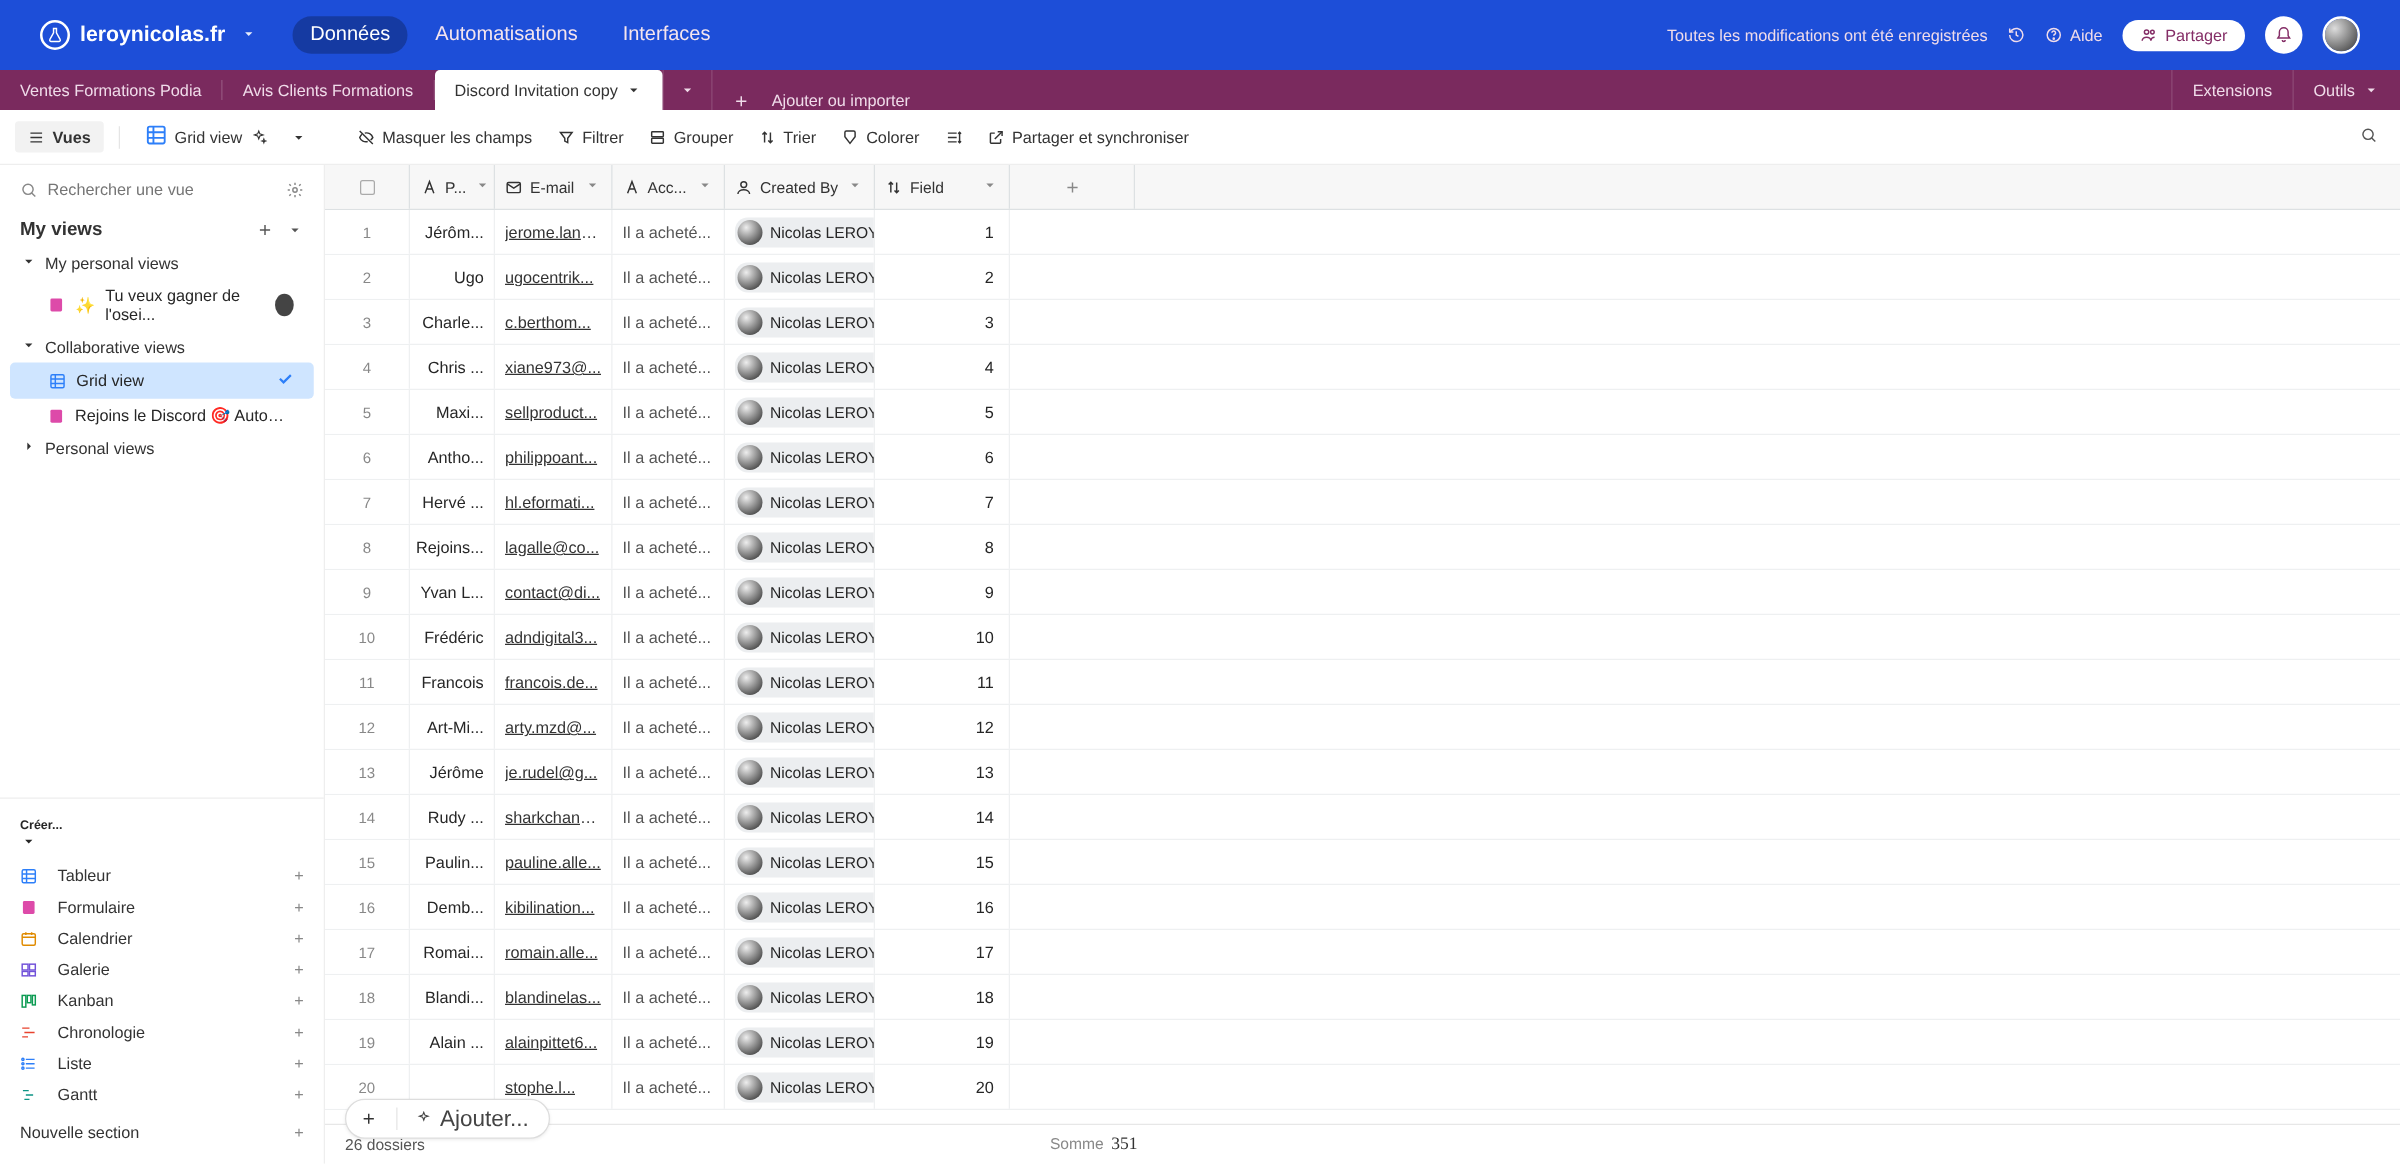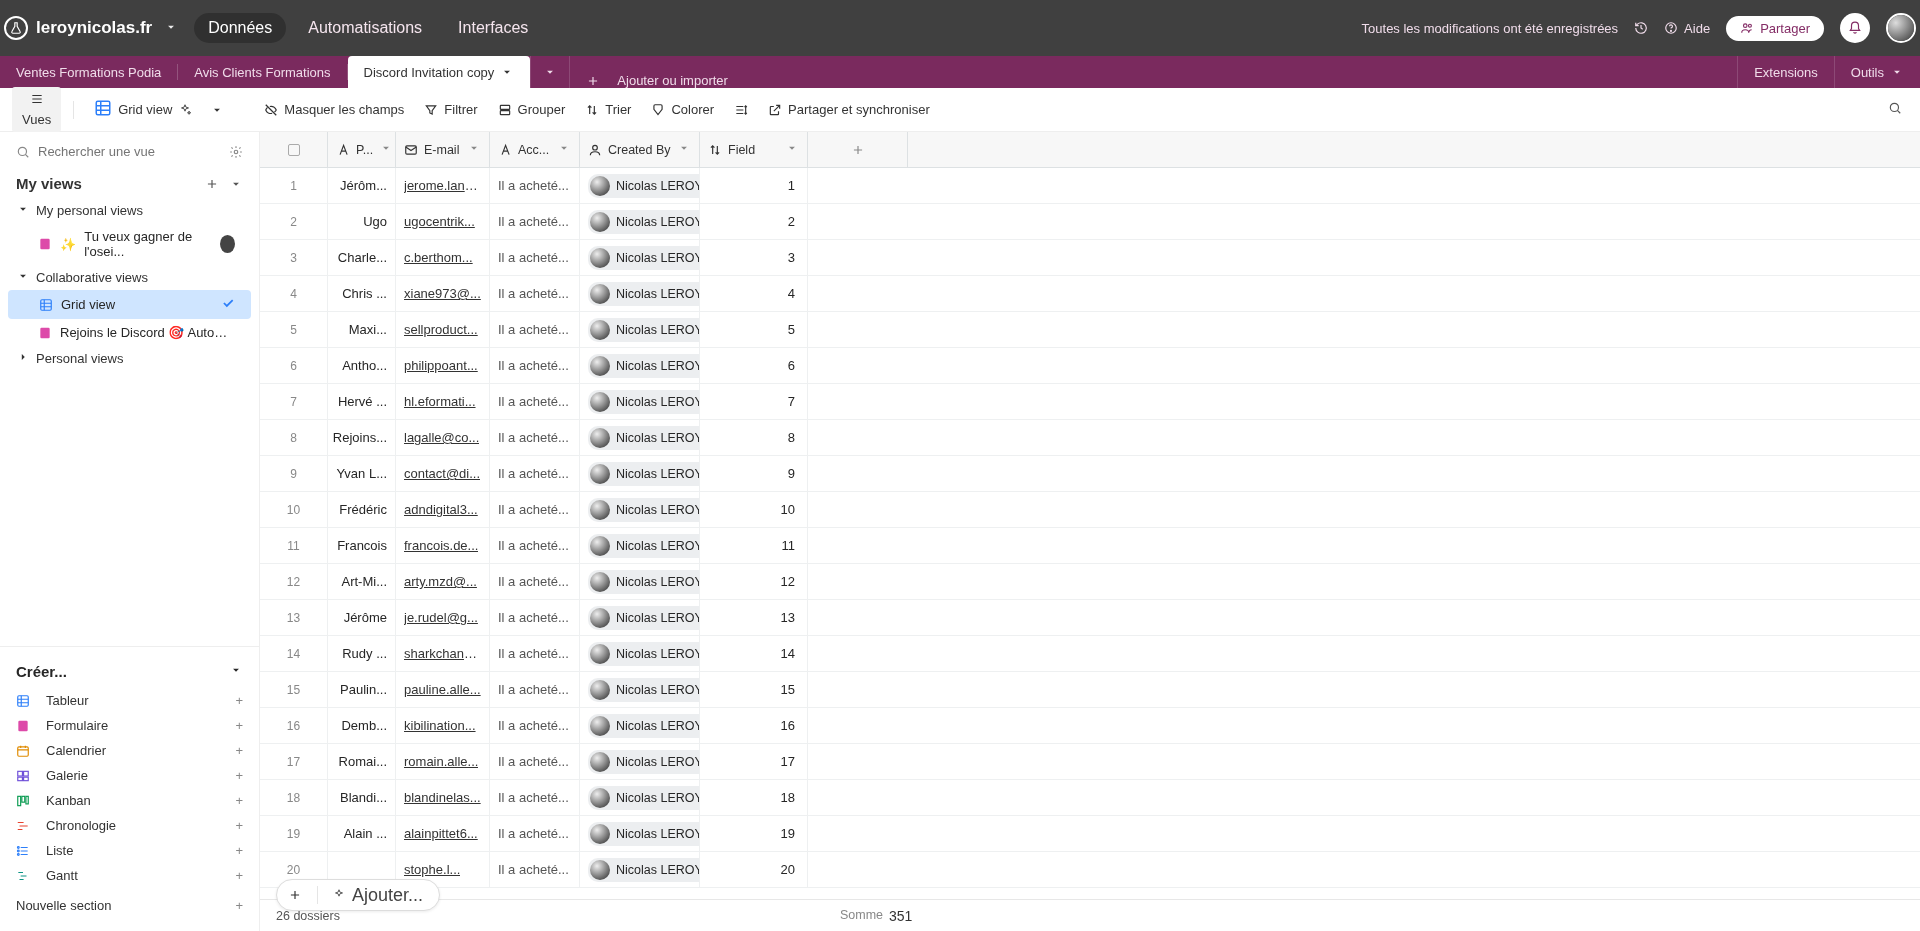--- a/index.html
+++ b/index.html
@@ -1,19 +1,19 @@
 <!DOCTYPE html>
 <html><head>
 <meta charset="utf-8">
 <style>
 * { margin: 0; padding: 0; box-sizing: border-box; font-family: -apple-system, BlinkMacSystemFont, "Segoe UI", Helvetica, Arial, sans-serif; }
 body { width: 1920px; height: 931px; overflow: hidden; background: #fff; font-size: 13px; color: #262626; }
 
 
-.top-header { height: 56px; background: #404040; display: flex; align-items: center; padding: 0 4px; color: #fff; }
+.top-header { height: 56px; background: #1d4ed8; display: flex; align-items: center; padding: 0 32px; color: #fff; gap: 12px; }
 .logo-block { display: flex; align-items: center; gap: 8px; margin-right: 16px; }
 .logo-icon { width: 24px; height: 24px; border: 2.5px solid #fff; border-radius: 50%; display:flex; align-items:center; justify-content:center; font-size:12px;}
 .base-name { font-size: 17px; font-weight: 600; }
 .chev { margin-left: 4px; opacity: 0.9; }
 .nav-pills { display: flex; gap: 8px; }
 .nav-pill { padding: 6px 14px; border-radius: 999px; font-size: 16px; cursor: pointer; color:#f5e5ee;}
 .nav-pill.active { background: rgba(0,0,0,0.25); color: #fff; }
 .spacer { flex: 1; }
 .header-right { display: flex; align-items: center; gap: 16px; font-size: 13px; color: #f0dcea; }
 .header-item { display: flex; align-items: flex-start; gap: 6px; cursor: pointer; }
@@ -28,21 +28,21 @@
 .table-tab.sep { border-right: 0; }
 .table-tab.active { background: #fff; color: #333; border-radius: 4px 4px 0 0; gap: 6px; font-weight: 500;}
 .tab-carets { padding: 0 12px; display:flex; align-items:center; color:#f0dcea; border-left:1px solid rgba(255,255,255,0.15); border-right:1px solid rgba(255,255,255,0.15);}
 .add-import { display: flex; align-items: flex-end; gap: 17px; padding: 0 16px; }
 .right-tools { margin-left: auto; display: flex; }
 .right-tab { padding: 0 16px; display: flex; align-items: center; border-left: 1px solid rgba(255,255,255,0.15); gap:6px;}
 
 
 .view-toolbar { height: 44px; border-bottom: 1px solid #eee; display: flex; align-items: center; padding: 0 12px; gap: 4px; font-size: 13px; background:#fff;}
 .vt-item { display: flex; align-items: center; gap: 6px; padding: 4px 8px; border-radius: 3px; cursor: pointer; color: #333; }
-.views-btn { background: #f2f2f2; font-weight: 400; padding:5px 10px;flex-direction:column;}
+.views-btn { background: #f2f2f2; font-weight: 700; padding:5px 10px;}
 .vt-divider { width: 1px; height: 18px; background: #e5e5e5; margin: 0 8px; }
 .gridview-name { display: flex; align-items: center; gap: 6px; font-weight: 500; }
 .gv-icon { color: #2d7ff9; }
 
 
 .main { display: flex; height: calc(100% - 56px - 32px - 44px); }
 
 
 .sidebar { width: 260px; border-right: 1px solid #eee; display: flex; flex-direction: column; padding: 8px 0; }
 .search-row { display: flex; align-items: center; padding: 4px 16px 10px; gap: 8px; color: #888; }
@@ -52,21 +52,21 @@
 .sub-h { display: flex; align-items: center; gap: 8px; padding: 4px 16px; font-size: 13px; color: #333; cursor:pointer;}
 .sub-h .caret { width: 12px; }
 .view-item { display: flex; align-items: center; gap: 8px; padding: 6px 16px 6px 30px; font-size: 13px; cursor: pointer; border-radius: 4px; margin: 0 8px; }
 .view-item.active { background: #cfe5ff; }
 .vi-icon { width: 15px; height: 15px; display:flex; align-items:center; justify-content:center;}
 .vi-form { color: #dd4aa9; }
 .vi-grid { color: #2d7ff9; }
 .vi-check { margin-left: auto; color:#2d7ff9;}
 .small-av { width:18px; height:18px; border-radius:50%; background:#444; margin-left:auto;}
 .create-section { border-top: 1px solid #eee; margin-top:auto; padding-top: 8px;}
-.create-h { display: flex; align-items: flex-start; justify-content: space-between; padding: 8px 16px; font-weight: 600; font-size: 15px; }
+.create-h { display: flex; align-items: flex-start; justify-content: space-between; padding: 8px 16px; font-weight: 600; font-size: 10px; flex-direction: column; }
 .create-row { display: flex; align-items: center; padding: 5px 16px; cursor:pointer; color:#333;}
 .create-row .ci { width: 20px; margin-right: 10px; display:flex;}
 .create-row .plus { margin-left: auto; color: #888; }
 .new-section { padding: 10px 16px; font-size: 13px; display:flex; justify-content:space-between; color:#333;}
 
 
 .grid-wrap { flex:1; display:flex; flex-direction:column; background:#fff; position:relative;}
 .grid-header { display:flex; height:36px; border-bottom:1px solid #dde1e3; background:#f7f7f7; font-size: 12.5px; color:#333; align-items:stretch;}
 .gh-cell { display:flex; align-items:center; gap:6px; padding:0 8px; border-right:1px solid #dde1e3;}
 .gh-cell .drop { margin-left:auto; color:#888;}
@@ -87,21 +87,21 @@
 .gc.email a { color:#333; text-decoration:underline; overflow:hidden; text-overflow:ellipsis;}
 .gc.acc { width:90px; color:#555;}
 .gc.created { width:120px; }
 .creator-pill { display:flex; align-items:center; gap:6px; background:#eceef0; border-radius:10px; padding:2px 8px 2px 2px; font-size:12.5px;}
 .creator-av { width:20px; height:20px; border-radius:50%; background: radial-gradient(circle at 35% 30%, #eee, #222);}
 .gc.field { width:108px; justify-content:flex-end; padding-right:12px;}
 .grid-footer { height:32px; border-top:1px solid #e7e7e7; display:flex; align-items:center; padding:0 12px; font-size:12.5px; color:#555;}
 .count { margin-left:4px;}
 .sum-block { margin-left: 500px; display:flex; gap:6px;}
 .sum-label { color:#888;}
-.sum-val { font-weight:400; color:#333; font-size:14px;}
+.sum-val { font-weight:400; color:#333; font-size:14px;font-family:Liberation Serif, serif;}
 .add-row-btn { position:absolute; bottom:20px; left:16px; display:flex; align-items:center; gap:8px; background:#fff; border:1px solid #ddd; border-radius:999px; height:32px; padding:0 4px; box-shadow:0 1px 3px rgba(0,0,0,0.08);}
 .add-row-btn .plus-c { width:28px; height:28px; display:flex; align-items:center; justify-content:center; color:#333;}
 .add-row-btn .sep { width:1px; height:18px; background:#e5e5e5;}
 .add-row-btn .lbl { display:flex; align-items:center; gap:6px; padding:0 12px 0 6px; color:#444; font-size:18px;}
 .search-right { margin-left:auto; padding:6px; color:#555;}
 
 
 svg { width:14px; height:14px; flex-shrink:0; }
 .ico-lg svg { width:18px; height:18px; }
 .c-orange{color:#e08b00;} .c-teal{color:#0d9485;} .c-green{color:#0b9b52;} .c-red{color:#e8432e;} .c-purple{color:#7151d9;} .c-blue{color:#2d7ff9;}

